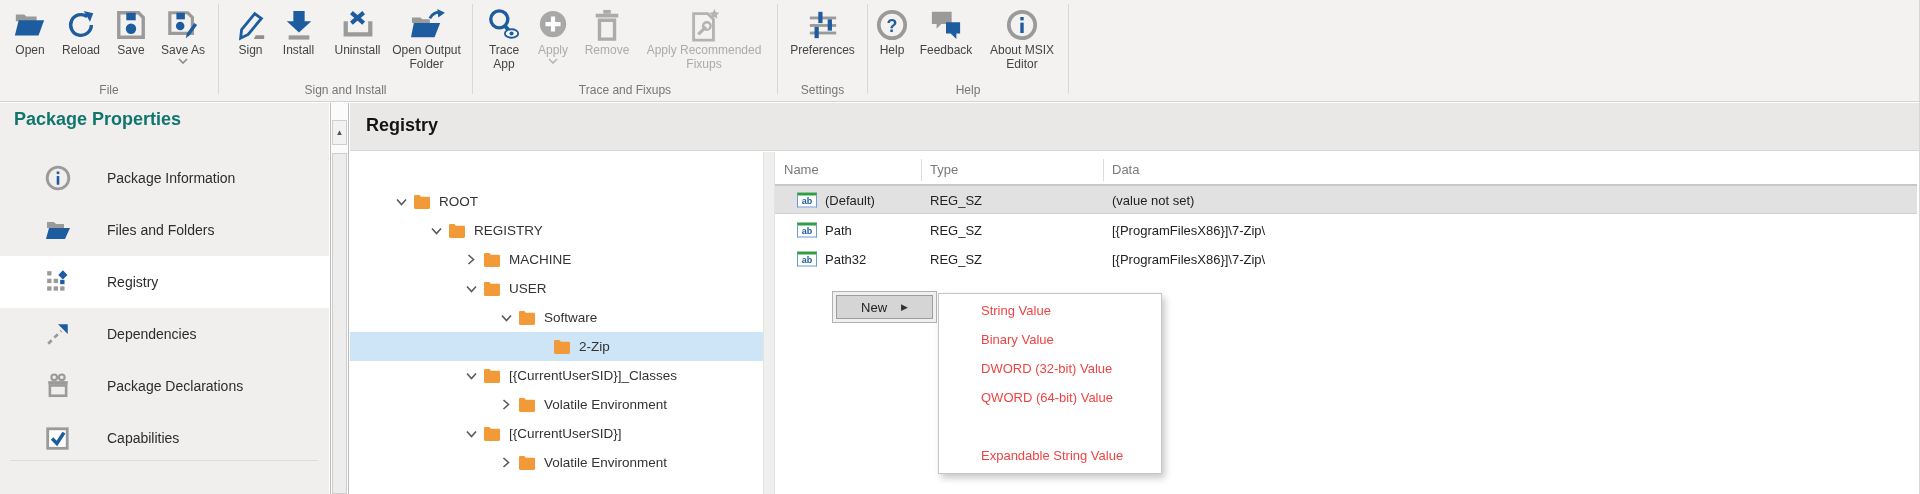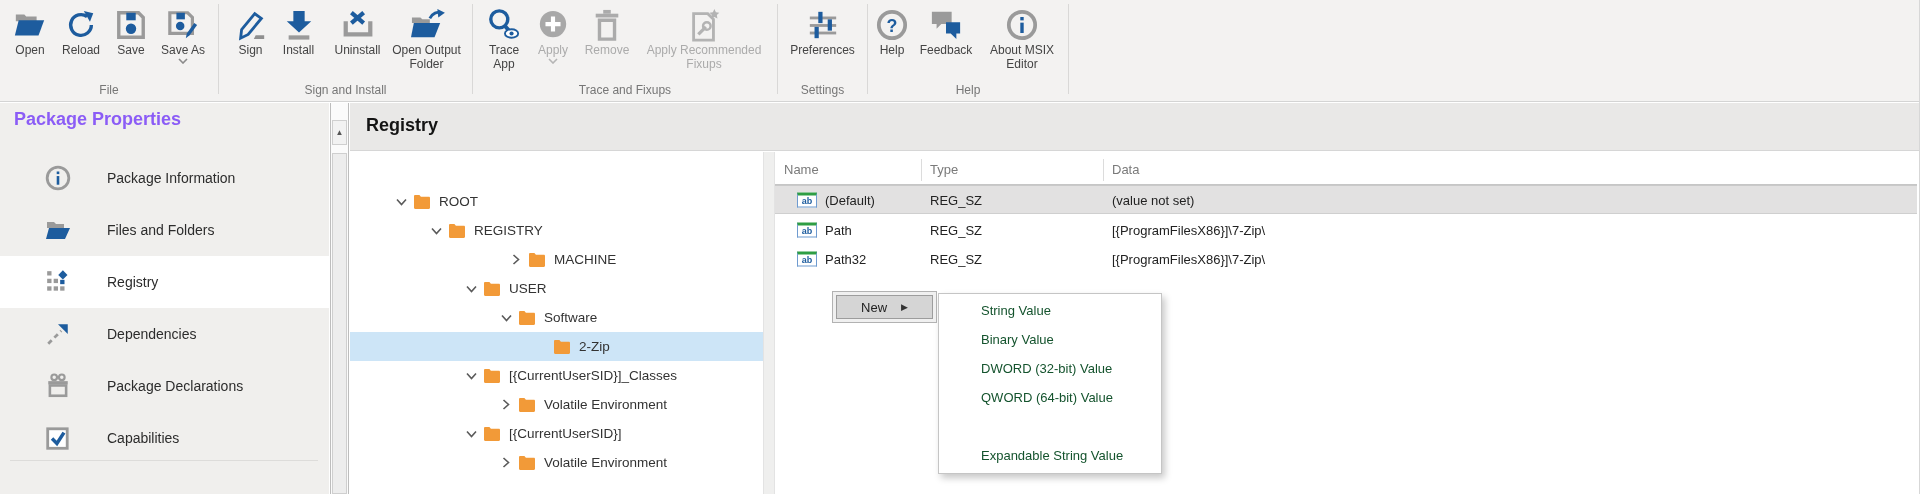--- a/index.html
+++ b/index.html
@@ -17,21 +17,21 @@
   .rsep { position:absolute; top:4px; height:90px; width:1px; background:#d9d8d7; }
   .rbtns { position:absolute; left:0; right:0; top:5px; display:flex; justify-content:center; gap:2px; }
   .rb { display:flex; flex-direction:column; align-items:center; padding-top:2px; cursor:default; }
   .rb-icon { height:36px; display:flex; align-items:center; justify-content:center; }
   .rb-label { font-size:12px; line-height:1.18; color:#444; text-align:center; white-space:normal; }
   .rb.disabled .rb-label { color:#ababab; }
   .rb-chev { margin-top:1px; height:6px; display:flex; justify-content:center; }
 
   
   .sidebar { position:absolute; left:0; top:103px; width:329px; height:391px; background:#f0efed; }
-  .sb-title { position:absolute; left:14px; top:6px; font-size:18px; font-weight:bold; color:#8b5cf6; }
+  .sb-title { position:absolute; left:14px; top:6px; font-size:18px; font-weight:bold; color:#0f766e; }
   .sb-item { position:absolute; left:0; width:329px; height:52px; display:flex; align-items:center; cursor:pointer; }
   .sb-item.sel { background:#ffffff; }
   .sb-icon { position:absolute; left:44px; width:28px; height:28px; display:flex; align-items:center; justify-content:center; }
   .sb-label { position:absolute; left:107px; font-size:14px; color:#2c2c2c; white-space:nowrap; }
   .sb-divider { position:absolute; left:10px; top:357px; width:308px; height:1px; background:#dddcda; }
 
   
   .sb-scroll { position:absolute; left:330px; top:103px; width:19px; height:391px;
                background:#fbfbfb; border-left:1px solid #bdbdbd; border-right:1px solid #bdbdbd; }
   .sb-scroll-up { position:absolute; left:1px; top:17px; width:15px; height:25px; background:#f2f2f2;
@@ -72,21 +72,21 @@
   
   .menu-new { position:absolute; left:832px; top:291px; width:105px; height:32px; z-index:20;
               background:#f0f0f0; border:1px solid #b2b2b2; padding:3px; }
   .menu-new-item { width:100%; height:100%; background:#d5d5d5; border:1px solid #9d9d9d;
                    display:flex; align-items:center; justify-content:center; gap:14px;
                    font-size:13px; color:#222; cursor:pointer; }
   .menu-new-arrow { font-size:9px; color:#333; }
   .submenu { position:absolute; left:938px; top:293px; width:224px; height:181px; z-index:19;
              background:#fff; border:1px solid #c5c5c5; box-shadow:3px 4px 7px rgba(0,0,0,0.22); }
   .sm-item { position:absolute; left:0; width:222px; height:29px; display:flex; align-items:center;
-             padding-left:42px; font-size:13px; color:#14532d; cursor:pointer; white-space:nowrap; }
+             padding-left:42px; font-size:13px; color:#ef4444; cursor:pointer; white-space:nowrap; }
 
   svg { display:block; }
 </style>
 </head>
 <body>
 
 <div id="app">
 
   <div class="ribbon">
 
@@ -407,21 +407,21 @@
           </svg>
         </span>
       <span class="ticon">
           <svg width="18" height="15" viewBox="0 0 18 15">
             <path d="M1 2.2C1 1.5 1.5 1 2.2 1h4.2l1.5 1.8h8c.6 0 1.1.5 1.1 1.2v9.8c0 .7-.5 1.2-1.1 1.2H2.2c-.7 0-1.2-.5-1.2-1.2z" fill="#f29a38"></path>
           </svg>
         </span>
       <span class="tlabel">REGISTRY</span>
     </div>
 
-    <div class="trow" style="top:93px;padding-left:45px;">
+    <div class="trow" style="top:93px;">
       <span style="width:113px;flex:none;"></span>
       <span class="chev">
           <svg width="8" height="11" viewBox="0 0 8 11">
             <polyline points="1.5,1 6.5,5.5 1.5,10" stroke="#5a5a5a" stroke-width="1.6" fill="none"></polyline>
           </svg>
         </span>
       <span class="ticon">
           <svg width="18" height="15" viewBox="0 0 18 15">
             <path d="M1 2.2C1 1.5 1.5 1 2.2 1h4.2l1.5 1.8h8c.6 0 1.1.5 1.1 1.2v9.8c0 .7-.5 1.2-1.1 1.2H2.2c-.7 0-1.2-.5-1.2-1.2z" fill="#f29a38"></path>
           </svg>

